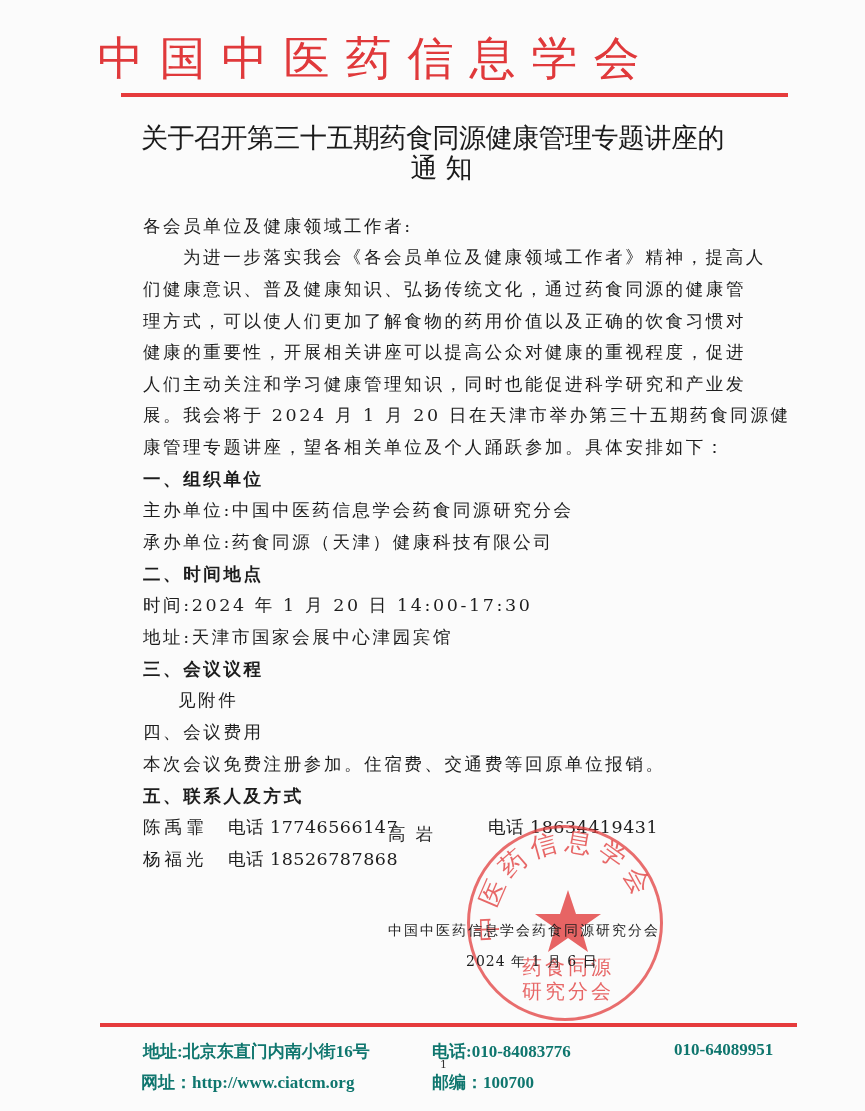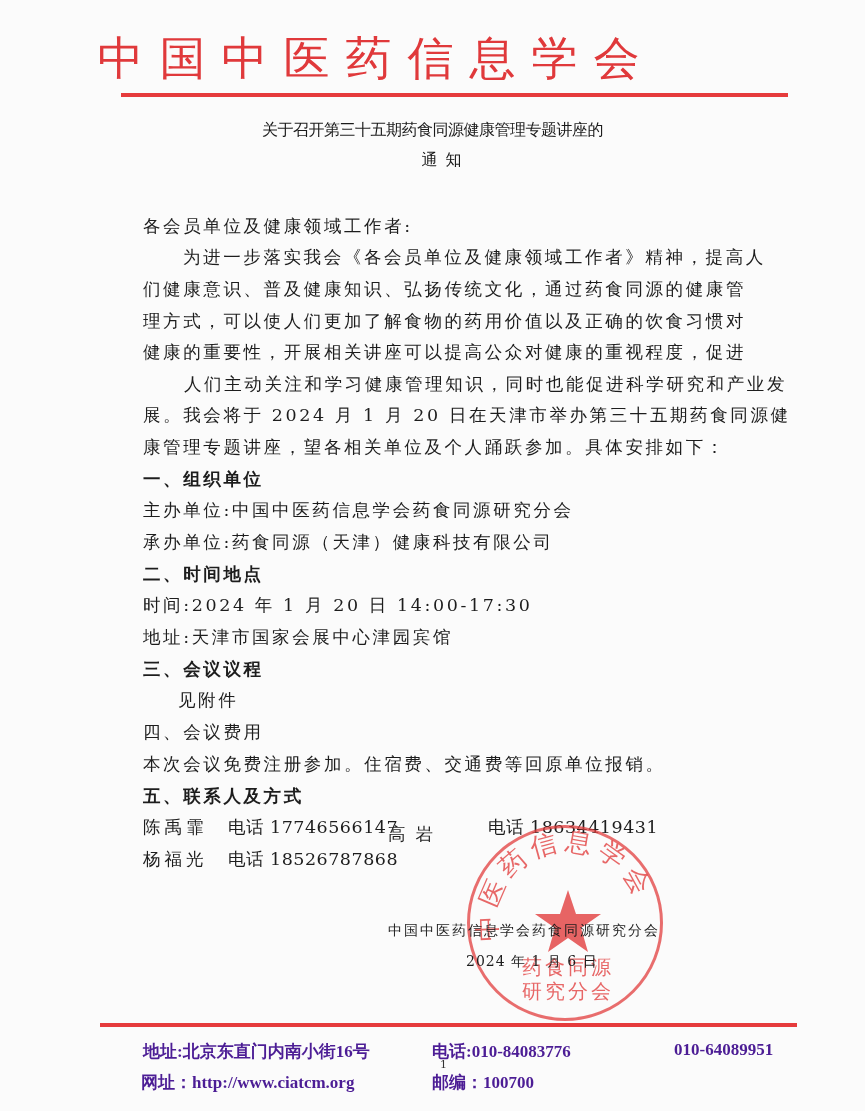--- a/index.html
+++ b/index.html
@@ -11,32 +11,32 @@
   }
   .abs { position: absolute; white-space: nowrap; }
   .org-header {
     left: 0; width: 737px; top: 28px; text-align: center;
     font-size: 46px; letter-spacing: 16px; padding-left: 16px; box-sizing: border-box;
     color: #e0393b; font-family: "DejaVu Serif", serif;
   }
   .rule-top { left: 121px; width: 667px; top: 93px; height: 4px; background: #e63b3c; }
   .rule-bottom { left: 100px; width: 697px; top: 1023px; height: 4px; background: #e63b3c; }
   .title {
-    left: 0; width: 865px; text-align: center; font-size: 16px; color: #1a1a1a;
+    left: 0; width: 865px; text-align: center; font-size: 27px; color: #1a1a1a;
     font-family: Liberation Serif, serif; letter-spacing: -0.5px;
   }
   .title1 { top: 120px; }
   .title2 { top: 150px; letter-spacing: 8px; padding-left: 26px; box-sizing: border-box; }
   .line { left: 143px; font-size: 17.5px; letter-spacing: 2.6px; }
   .indent { left: 183px; }
   .bold { font-weight: bold; }
   .contact-name { font-size: 17.5px; letter-spacing: 4px; }
   .contact-phone { font-size: 17.5px; letter-spacing: 0.5px; }
   .signature { font-size: 14px; letter-spacing: 2px; }
-  .footer { font-size: 17px; font-weight: bold; color: #4c1d95; font-family: "Liberation Serif", serif; }
+  .footer { font-size: 17px; font-weight: bold; color: #0f766e; font-family: "Liberation Serif", serif; }
   .page-num { font-size: 11px; color: #333; }
   .stamp {
     left: 467px; top: 825px; width: 196px; height: 196px; border-radius: 50%;
     border: 3px solid rgba(226, 62, 62, 0.75); box-sizing: border-box;
   }
   .stamp svg { position: absolute; left: 0; top: 0; }
 </style>
 </head>
 <body>
 
@@ -50,21 +50,21 @@
   <div class="abs title title2">通知</div>
 </div>
 
 <div>
   <div class="abs line" style="top:214px;">各会员单位及健康领域工作者:</div>
 
   <div class="abs indent line" style="top:245px;">为进一步落实我会《各会员单位及健康领域工作者》精神，提高人</div>
   <div class="abs line" style="top:277px;">们健康意识、普及健康知识、弘扬传统文化，通过药食同源的健康管</div>
   <div class="abs line" style="top:309px;">理方式，可以使人们更加了解食物的药用价值以及正确的饮食习惯对</div>
   <div class="abs line" style="top:340px;">健康的重要性，开展相关讲座可以提高公众对健康的重视程度，促进</div>
-  <div class="abs line" style="top:372px;margin-left:41px;">人们主动关注和学习健康管理知识，同时也能促进科学研究和产业发</div>
+  <div class="abs line" style="top:372px;">人们主动关注和学习健康管理知识，同时也能促进科学研究和产业发</div>
   <div class="abs line" style="top:403px;">展。我会将于 2024 月 1 月 20 日在天津市举办第三十五期药食同源健</div>
   <div class="abs line" style="top:435px;">康管理专题讲座，望各相关单位及个人踊跃参加。具体安排如下：</div>
 
   <div class="abs line bold" style="top:467px;">一、组织单位</div>
   <div class="abs line" style="top:498px;">主办单位:中国中医药信息学会药食同源研究分会</div>
   <div class="abs line" style="top:530px;">承办单位:药食同源（天津）健康科技有限公司</div>
 
   <div class="abs line bold" style="top:562px;">二、时间地点</div>
   <div class="abs line" style="top:593px;">时间:2024 年 1 月 20 日 14:00-17:30</div>
   <div class="abs line" style="top:625px;">地址:天津市国家会展中心津园宾馆</div>

